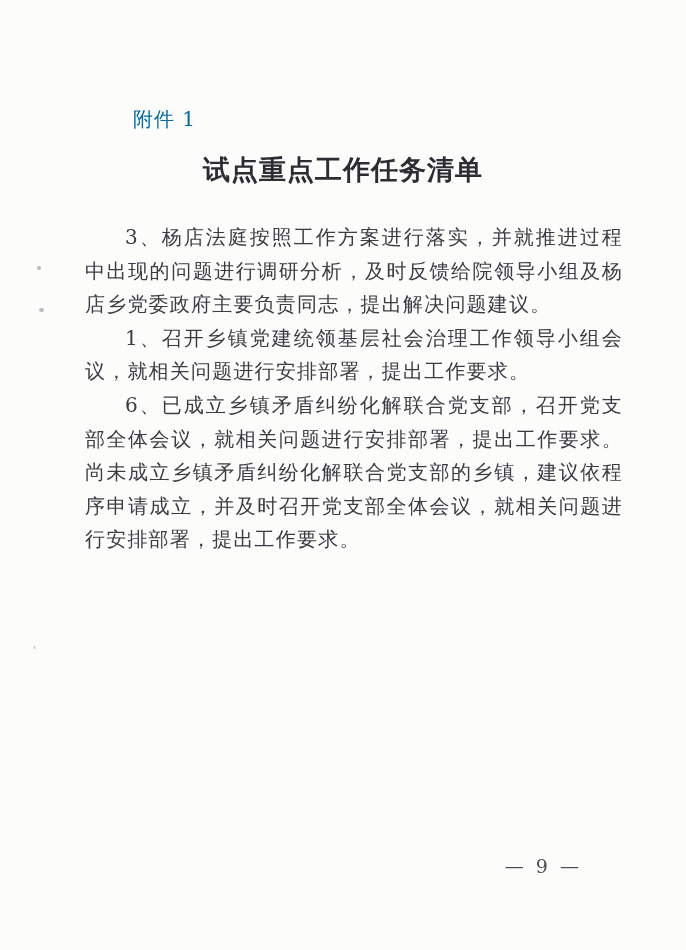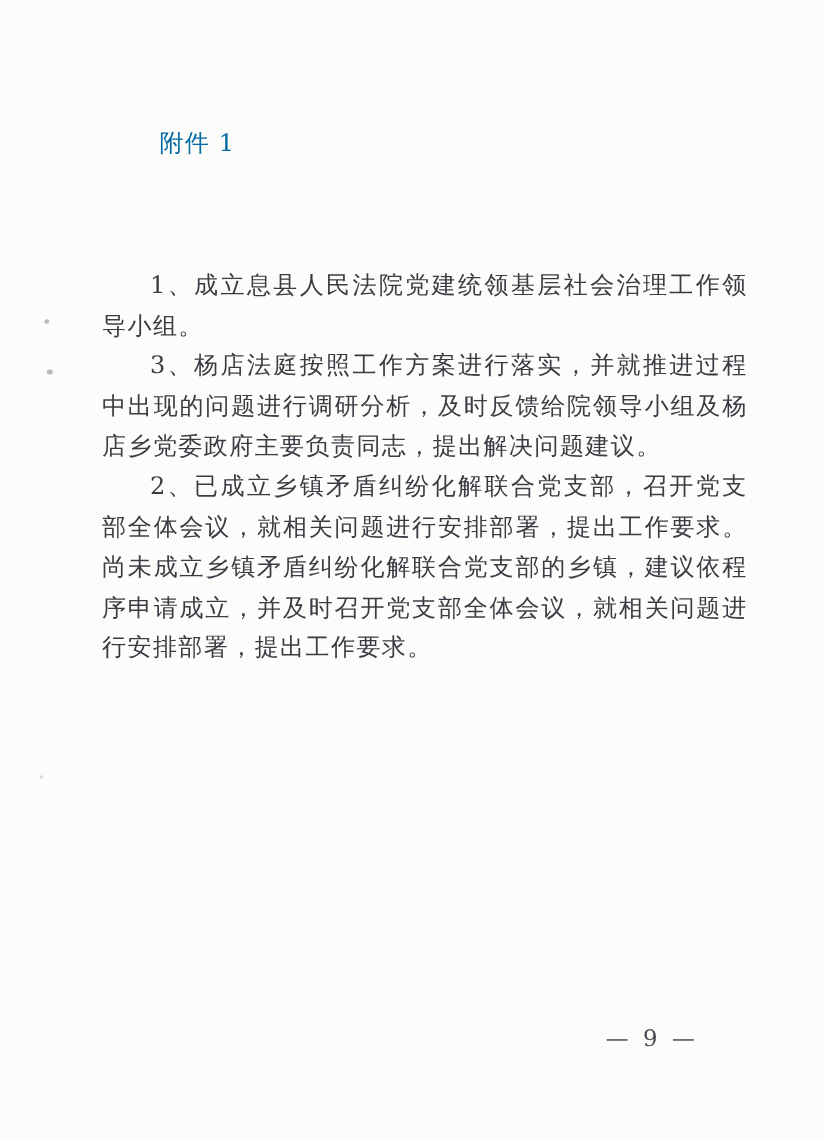--- a/index.html
+++ b/index.html
@@ -81,32 +81,33 @@
   .speck.s2 { left: 39px; top: 308px; width: 5px; height: 4px; }
   .speck.s3 { left: 33px; top: 646px; opacity: 0.3; width: 3px; height: 3px; }
 </style>
 </head>
 <body>
 
 <div class="page">
 
   <div class="attachment">附件 1</div>
 
+  <h1 class="doc-title">试点重点工作任务清单</h1>
 
   <div class="doc-body">
 
 
-    <p class="para">1、成立息县人民法院党建统领基层社会治理工作领导小组。</p>
 
 
     <p class="para">3、杨店法庭按照工作方案进行落实，并就推进过程中出现的问题进行调研分析，及时反馈给院领导小组及杨店乡党委政府主要负责同志，提出解决问题建议。</p>
 
 
+    <p class="para">1、召开乡镇党建统领基层社会治理工作领导小组会议，就相关问题进行安排部署，提出工作要求。</p>
 
-    <p class="para">2、已成立乡镇矛盾纠纷化解联合党支部，召开党支部全体会议，就相关问题进行安排部署，提出工作要求。尚未成立乡镇矛盾纠纷化解联合党支部的乡镇，建议依程序申请成立，并及时召开党支部全体会议，就相关问题进行安排部署，提出工作要求。</p>
+    <p class="para">6、已成立乡镇矛盾纠纷化解联合党支部，召开党支部全体会议，就相关问题进行安排部署，提出工作要求。尚未成立乡镇矛盾纠纷化解联合党支部的乡镇，建议依程序申请成立，并及时召开党支部全体会议，就相关问题进行安排部署，提出工作要求。</p>
 
 
   </div>
 
   <div class="page-number">— 9 —</div>
 
   <span class="speck s1"></span>
   <span class="speck s2"></span>
   <span class="speck s3"></span>
 

